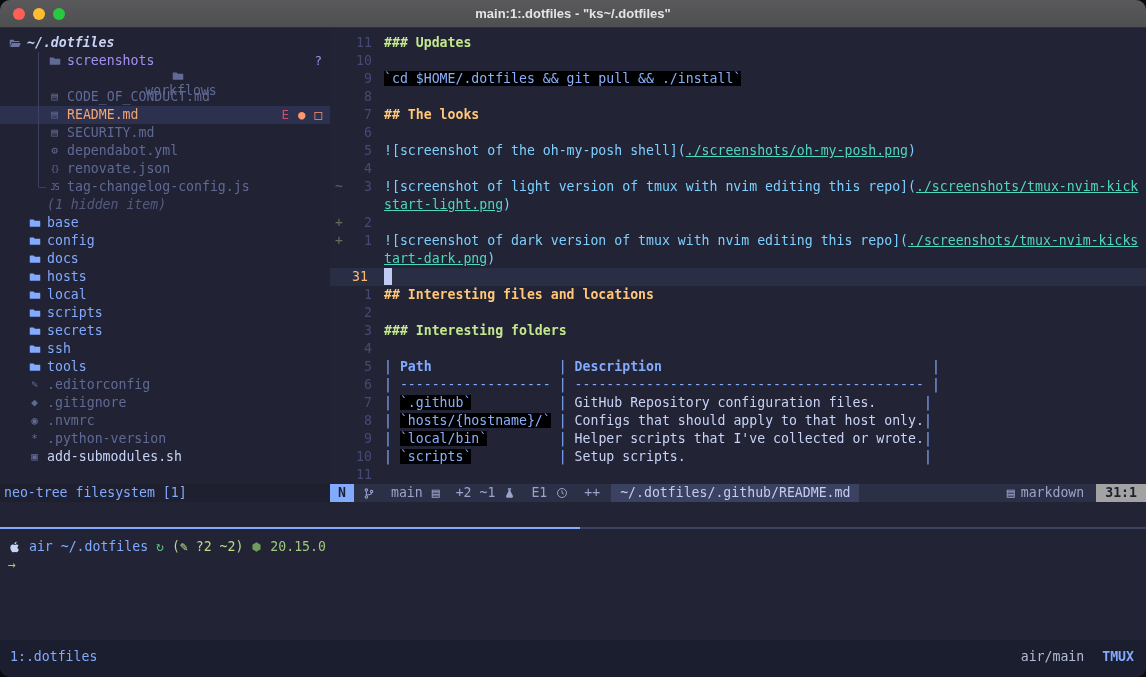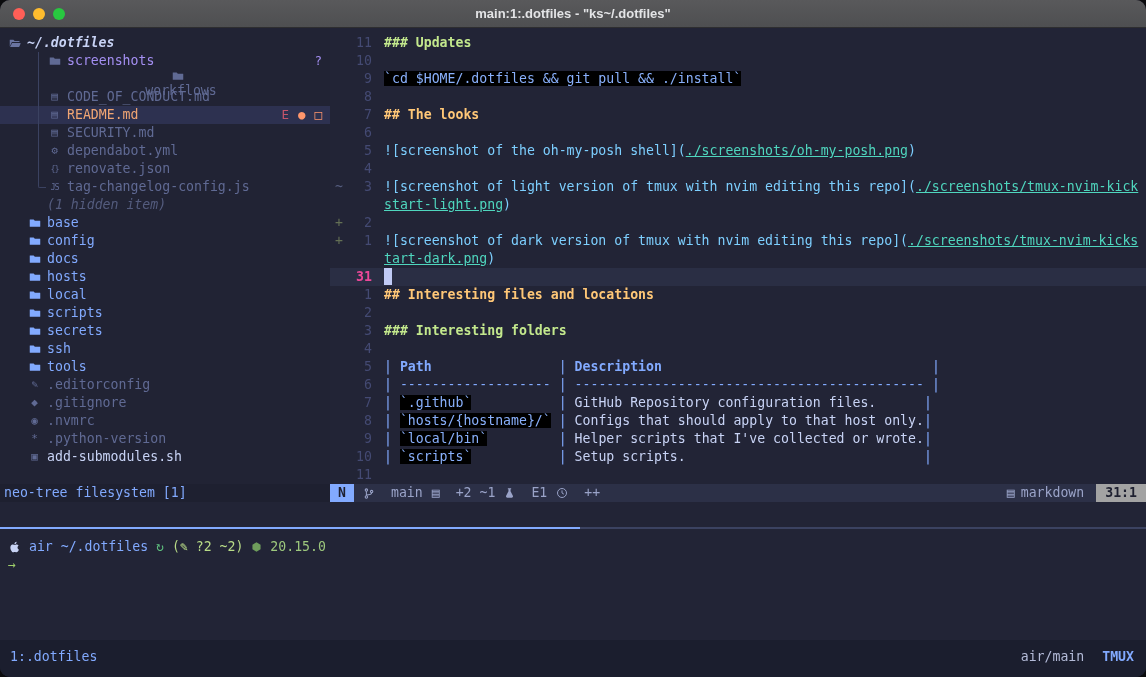--- a/index.html
+++ b/index.html
@@ -43,21 +43,21 @@
   .b-red{color:#c5556a;} .b-orange{color:#ff966c;} .b-purple{color:#a48ff2;}
   .sb-status{height:18px;flex:none;background:#1e2030;color:#82aaff;padding-left:4px;white-space:pre;}
   
   .editor{flex:1;display:flex;flex-direction:column;background:#222436;min-width:0;}
   .ed-lines{flex:1;padding-top:6px;overflow:hidden;}
   .ed-line{height:18px;display:flex;white-space:pre;}
   .ed-line.cur{background:#2a2e44;}
   .ed-sign{width:16px;padding-left:5px;flex:none;color:#545c7e;}
   .ed-sign.add{color:#647055;}
   .ed-num{width:26px;text-align:right;flex:none;color:#444a73;}
-  .ed-num.cur-num{color:#ec4899;font-weight:bold;text-align:right;padding-left:2px;}
+  .ed-num.cur-num{color:#fdba74;font-weight:normal;text-align:center;padding-left:2px;}
   .ed-text{padding-left:12px;}
   .seg.g{color:#c3e88d;font-weight:bold;}
   .seg.y{color:#ffc777;font-weight:bold;}
   .seg.cy{color:#7dcfff;}
   .seg.url{color:#4fd6be;text-decoration:underline;}
   .seg.code{background:#000000;color:#89b0fc;}
   .seg.p{color:#82aaff;}
   .seg.th{color:#82aaff;font-weight:bold;}
   .seg.dash{color:#82aaff;}
   .seg.fg{color:#c8d3f5;}
@@ -214,20 +214,21 @@
         </span>
         <span class="sl-item">
           <span class="sl-ic"><svg viewBox="0 0 16 16" width="12" height="12">
                 <g fill="none" stroke="currentColor" stroke-width="1.3">
                   <circle cx="8" cy="8" r="6"></circle>
                   <path d="M8 4.5V8l2.5 1.5"></path>
                 </g>
               </svg></span>
           <span>++</span>
         </span>
+        <span class="sl-file">~/.dotfiles/.github/README.md</span>
         <span class="sl-right">
           <span class="sl-ic">▤</span>
           <span>markdown</span>
           <span class="sl-pos">31:1</span>
         </span>
       </div>
     </div>
   </div>
 
   <div class="cmdline"></div>

